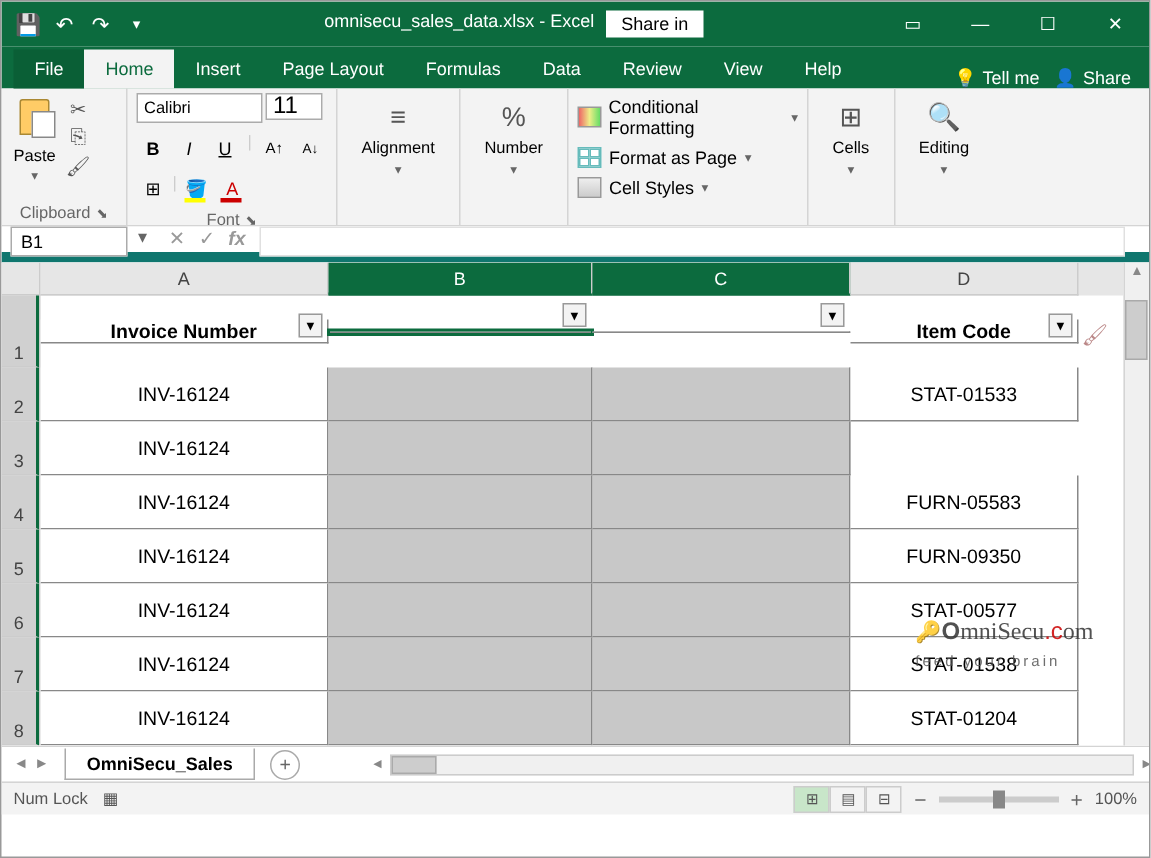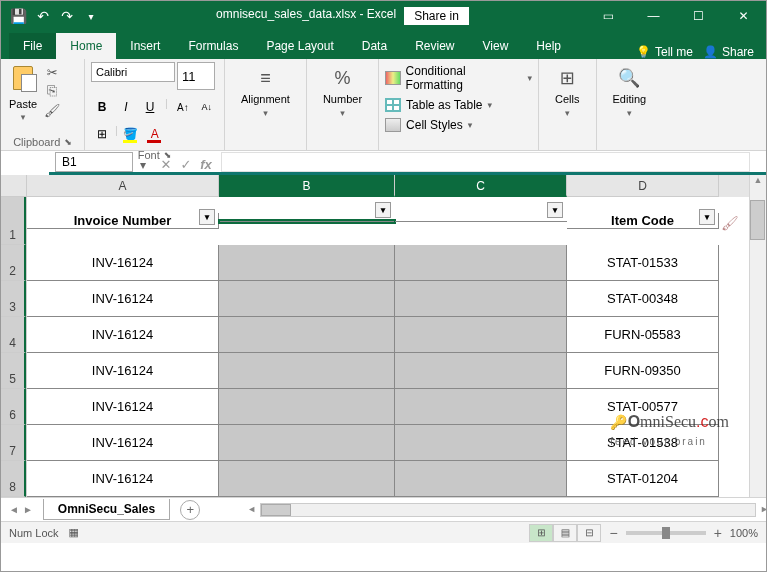--- a/index.html
+++ b/index.html
@@ -30,39 +30,39 @@
     .paste-btn { display: flex; flex-direction: column; align-items: center; gap: 2px; cursor: pointer; padding: 2px; }
     .paste-icon { width: 28px; height: 32px; position: relative; }
     .paste-clip { width: 20px; height: 24px; background: #ffcc66; border: 1px solid #aa8833; position: absolute; top: 2px; left: 4px; border-radius: 2px 2px 0 0; }
     .paste-paper { width: 16px; height: 18px; background: #fff; border: 1px solid #888; position: absolute; top: 10px; left: 12px; }
     .clipboard-small { display: flex; flex-direction: column; gap: 3px; padding-top: 2px; }
     .small-icon { width: 18px; height: 16px; display: flex; align-items: center; justify-content: center; font-size: 13px; cursor: pointer; color: #555; }
     
     .font-group { width: 140px; }
     .font-row { display: flex; gap: 2px; margin-bottom: 3px; }
     .font-name { width: 84px; height: 20px; border: 1px solid #ababab; background: #fff; font-size: 11px; padding: 0 4px; }
-    .font-size { width: 38px; height: 28px; border: 1px solid #ababab; background: #fff; font-size: 13px; padding: 0 4px; }
+    .font-size { width: 38px; height: 18px; border: 1px solid #ababab; background: #fff; font-size: 16px; padding: 0 4px; }
     .font-btn { width: 22px; height: 20px; border: 1px solid transparent; background: transparent; font-size: 12px; display: flex; align-items: center; justify-content: center; cursor: pointer; }
     .font-btn.bold { font-weight: bold; }
     .font-btn.italic { font-style: italic; }
     .font-btn.underline { text-decoration: underline; }
     .font-btn.color-a { color: #c00; }
     
     .big-btn { display: flex; flex-direction: column; align-items: center; justify-content: center; gap: 3px; padding: 4px 10px; cursor: pointer; }
     .big-btn-icon { width: 24px; height: 24px; font-size: 18px; display: flex; align-items: center; justify-content: center; color: #555; }
     
     .styles-group { flex: 0 0 160px; }
     .style-item { display: flex; align-items: center; gap: 5px; padding: 2px 0; cursor: pointer; font-size: 12px; }
     .style-icon { width: 16px; height: 14px; }
     .cf-icon { background: linear-gradient(90deg, #e66 0%, #ee8 50%, #6d6 100%); border: 1px solid #999; }
     .ft-icon { background: #fff; border: 1px solid #6bb; display: grid; grid-template-columns: 1fr 1fr; grid-template-rows: 1fr 1fr; }
     .ft-icon div { border: 0.5px solid #6bb; }
     .cs-icon { background: linear-gradient(#eee, #ccc); border: 1px solid #999; }
     
-    .namebox-bar { height: 24px; background: #fff; border-bottom: 3px solid #0f766e; display: flex; align-items: flex-end; font-size: 12px; margin-left: 48px; }
+    .namebox-bar { height: 24px; background: #fff; border-bottom: 7px solid #0f766e; display: flex; align-items: flex-start; font-size: 12px; }
     .namebox { width: 78px; height: 20px; border: 1px solid #ababab; margin: 0 2px 0 6px; padding: 0 6px; display: flex; align-items: center; background: #fff; }
     .namebox-dd { width: 16px; text-align: center; color: #666; cursor: pointer; }
     .fx-btns { display: flex; gap: 2px; padding: 0 6px; color: #999; font-size: 13px; }
     .fx-btn { width: 18px; text-align: center; cursor: pointer; }
     .formula-bar { flex: 1; height: 20px; border: 1px solid #e0e0e0; margin-right: 16px; background: #fff; }
     
     .grid-area { height: 322px; display: flex; position: relative; background: #fff; }
     .row-headers { width: 26px; border-right: 1px solid #ccc; }
     .col-headers-row { height: 22px; display: flex; background: #e6e6e6; }
     .select-all { width: 26px; height: 22px; background: #e6e6e6; border-right: 1px solid #ccc; border-bottom: 1px solid #ccc; cursor: pointer; }
@@ -126,22 +126,22 @@
     <span class="tb-btn">—</span>
     <span class="tb-btn">☐</span>
     <span class="tb-btn">✕</span>
   </div>
 </div>
 
 <div class="ribbon-tabs">
   <div class="ribbon-tab file">File</div>
   <div class="ribbon-tab active">Home</div>
   <div class="ribbon-tab">Insert</div>
+  <div class="ribbon-tab">Page Layout</div>
   <div class="ribbon-tab">Formulas</div>
-  <div class="ribbon-tab">Page Layout</div>
   <div class="ribbon-tab">Data</div>
   <div class="ribbon-tab">Review</div>
   <div class="ribbon-tab">View</div>
   <div class="ribbon-tab">Help</div>
   <div class="ribbon-tabs-right">
     <span>💡 <span>Tell me</span></span>
     <span>👤 <span>Share</span></span>
   </div>
 </div>
 
@@ -224,21 +224,21 @@
         <span>Conditional Formatting</span>
           <span style="font-size:9px;color:#666;">▾</span>
       </div>
       <div class="style-item">
         <div class="style-icon ft-icon">
             <div></div>
             <div></div>
             <div></div>
             <div></div>
           </div>
-        <span>Table as Table</span>
+        <span>Format as Page</span>
           <span style="font-size:9px;color:#666;">▾</span>
       </div>
       <div class="style-item">
         <div class="style-icon cs-icon"></div>
         <span>Cell Styles</span>
           <span style="font-size:9px;color:#666;">▾</span>
       </div>
     </div>
   </div>
 
@@ -325,21 +325,20 @@
           <div class="grid-row">
             <div class="cell data-cell" style="width: 192px;">INV-16124</div>
             <div class="cell data-cell selected-col" style="width: 176px;"></div>
             <div class="cell data-cell selected-col" style="width: 172px;"></div>
             <div class="cell data-cell" style="width: 152px;">STAT-01533</div>
           </div>
           <div class="grid-row">
             <div class="cell data-cell" style="width: 192px;">INV-16124</div>
             <div class="cell data-cell selected-col" style="width: 176px;"></div>
             <div class="cell data-cell selected-col" style="width: 172px;"></div>
-            <div class="cell data-cell" style="width: 152px;">STAT-00348</div>
           </div>
           <div class="grid-row">
             <div class="cell data-cell" style="width: 192px;">INV-16124</div>
             <div class="cell data-cell selected-col" style="width: 176px;"></div>
             <div class="cell data-cell selected-col" style="width: 172px;"></div>
             <div class="cell data-cell" style="width: 152px;">FURN-05583</div>
           </div>
           <div class="grid-row">
             <div class="cell data-cell" style="width: 192px;">INV-16124</div>
             <div class="cell data-cell selected-col" style="width: 176px;"></div>

